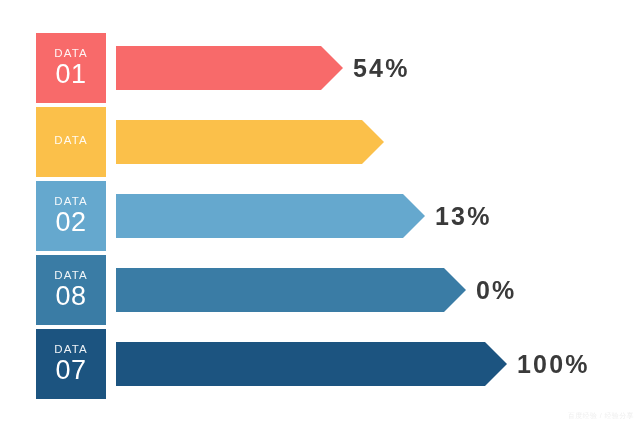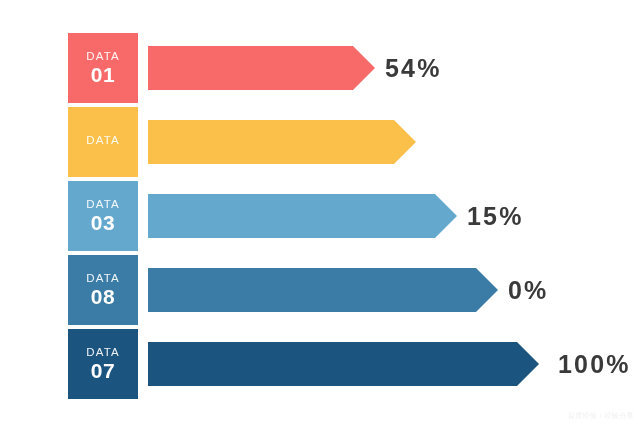--- a/index.html
+++ b/index.html
@@ -20,21 +20,21 @@
   #chart-root {
     position: absolute;
     left: 0;
     top: 0;
     width: 640px;
     height: 427px;
   }
 
   .chart-row {
     position: absolute;
-    left: 68px;
+    left: 36px;
     height: 70px;
     width: 516px;
   }
 
   
   .row-badge {
     position: absolute;
     left: 0;
     top: 0;
     width: 70px;
@@ -48,22 +48,22 @@
     line-height: 1;
   }
   .badge-caption {
     font-size: 11.5px;
     letter-spacing: 1.1px;
     font-weight: 400;
     color: rgba(255,255,255,0.92);
     margin-bottom: 2px;
   }
   .badge-number {
-    font-size: 21px;
-    font-weight: 700;
+    font-size: 27px;
+    font-weight: 400;
     letter-spacing: 0.5px;
     color: #ffffff;
   }
 
   
   .row-bar {
     position: absolute;
     top: 13px;
     left: 80px;
     height: 44px;
@@ -123,28 +123,28 @@
         </div>
         <div class="row-bar" style="left: 80px; width: 268px;">
           <svg viewBox="0 0 268 44" preserveAspectRatio="none">
             <polygon points="0,0 246,0 268,22 246,44 0,44" fill="#FBC04A"></polygon>
           </svg>
         </div>
       </div>
       <div class="chart-row" style="top: 181px;">
         <div class="row-badge" style="background: rgb(101, 168, 206);">
           <div class="badge-caption">DATA</div>
-          <div class="badge-number">03</div>
+          <div class="badge-number">02</div>
         </div>
         <div class="row-bar" style="left: 80px; width: 309px;">
           <svg viewBox="0 0 309 44" preserveAspectRatio="none">
             <polygon points="0,0 287,0 309,22 287,44 0,44" fill="#65A8CE"></polygon>
           </svg>
         </div>
-        <div class="row-value" style="left: 399px;">15%</div>
+        <div class="row-value" style="left: 399px;">13%</div>
       </div>
       <div class="chart-row" style="top: 255px;">
         <div class="row-badge" style="background: rgb(58, 124, 165);">
           <div class="badge-caption">DATA</div>
           <div class="badge-number">08</div>
         </div>
         <div class="row-bar" style="left: 80px; width: 350px;">
           <svg viewBox="0 0 350 44" preserveAspectRatio="none">
             <polygon points="0,0 328,0 350,22 328,44 0,44" fill="#3A7CA5"></polygon>
           </svg>
@@ -154,18 +154,18 @@
       <div class="chart-row" style="top: 329px;">
         <div class="row-badge" style="background: rgb(28, 84, 128);">
           <div class="badge-caption">DATA</div>
           <div class="badge-number">07</div>
         </div>
         <div class="row-bar" style="left: 80px; width: 391px;">
           <svg viewBox="0 0 391 44" preserveAspectRatio="none">
             <polygon points="0,0 369,0 391,22 369,44 0,44" fill="#1C5480"></polygon>
           </svg>
         </div>
-        <div class="row-value" style="left: 481px; margin-left: 9px;">100%</div>
+        <div class="row-value" style="left: 481px;">100%</div>
       </div>
     </div>
 
   <div id="watermark">百度经验 / 经验分享</div>
 </div>
 
 </body></html>

